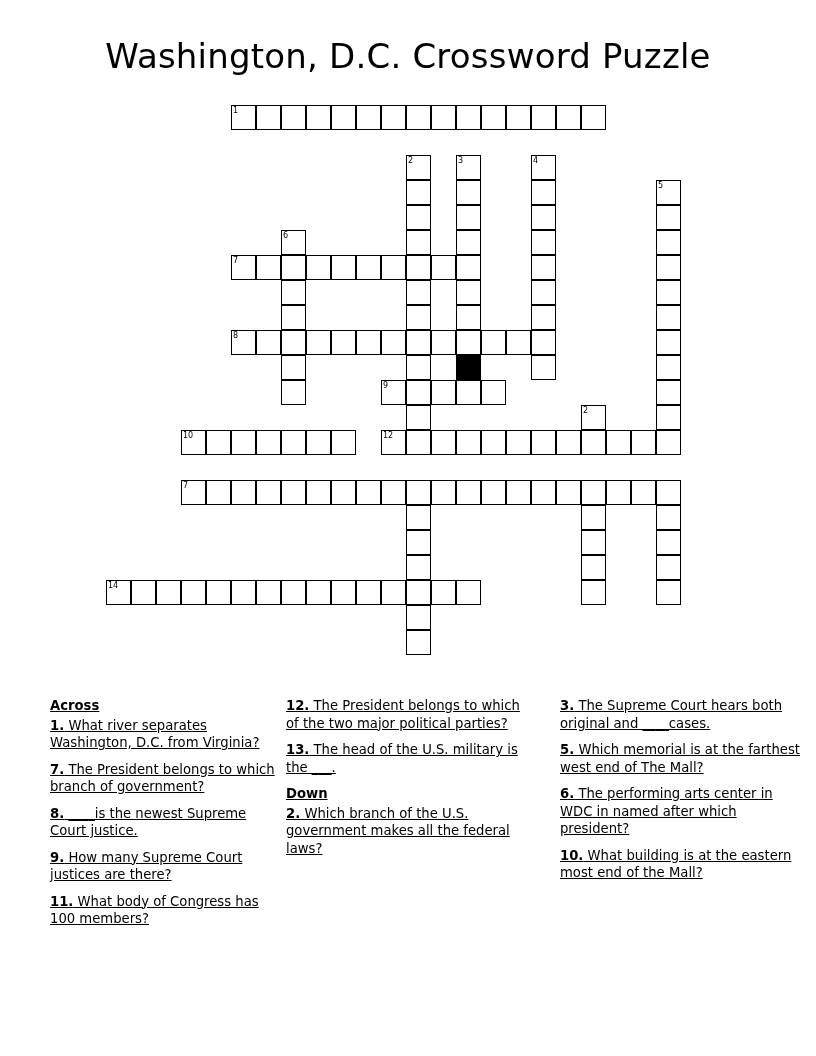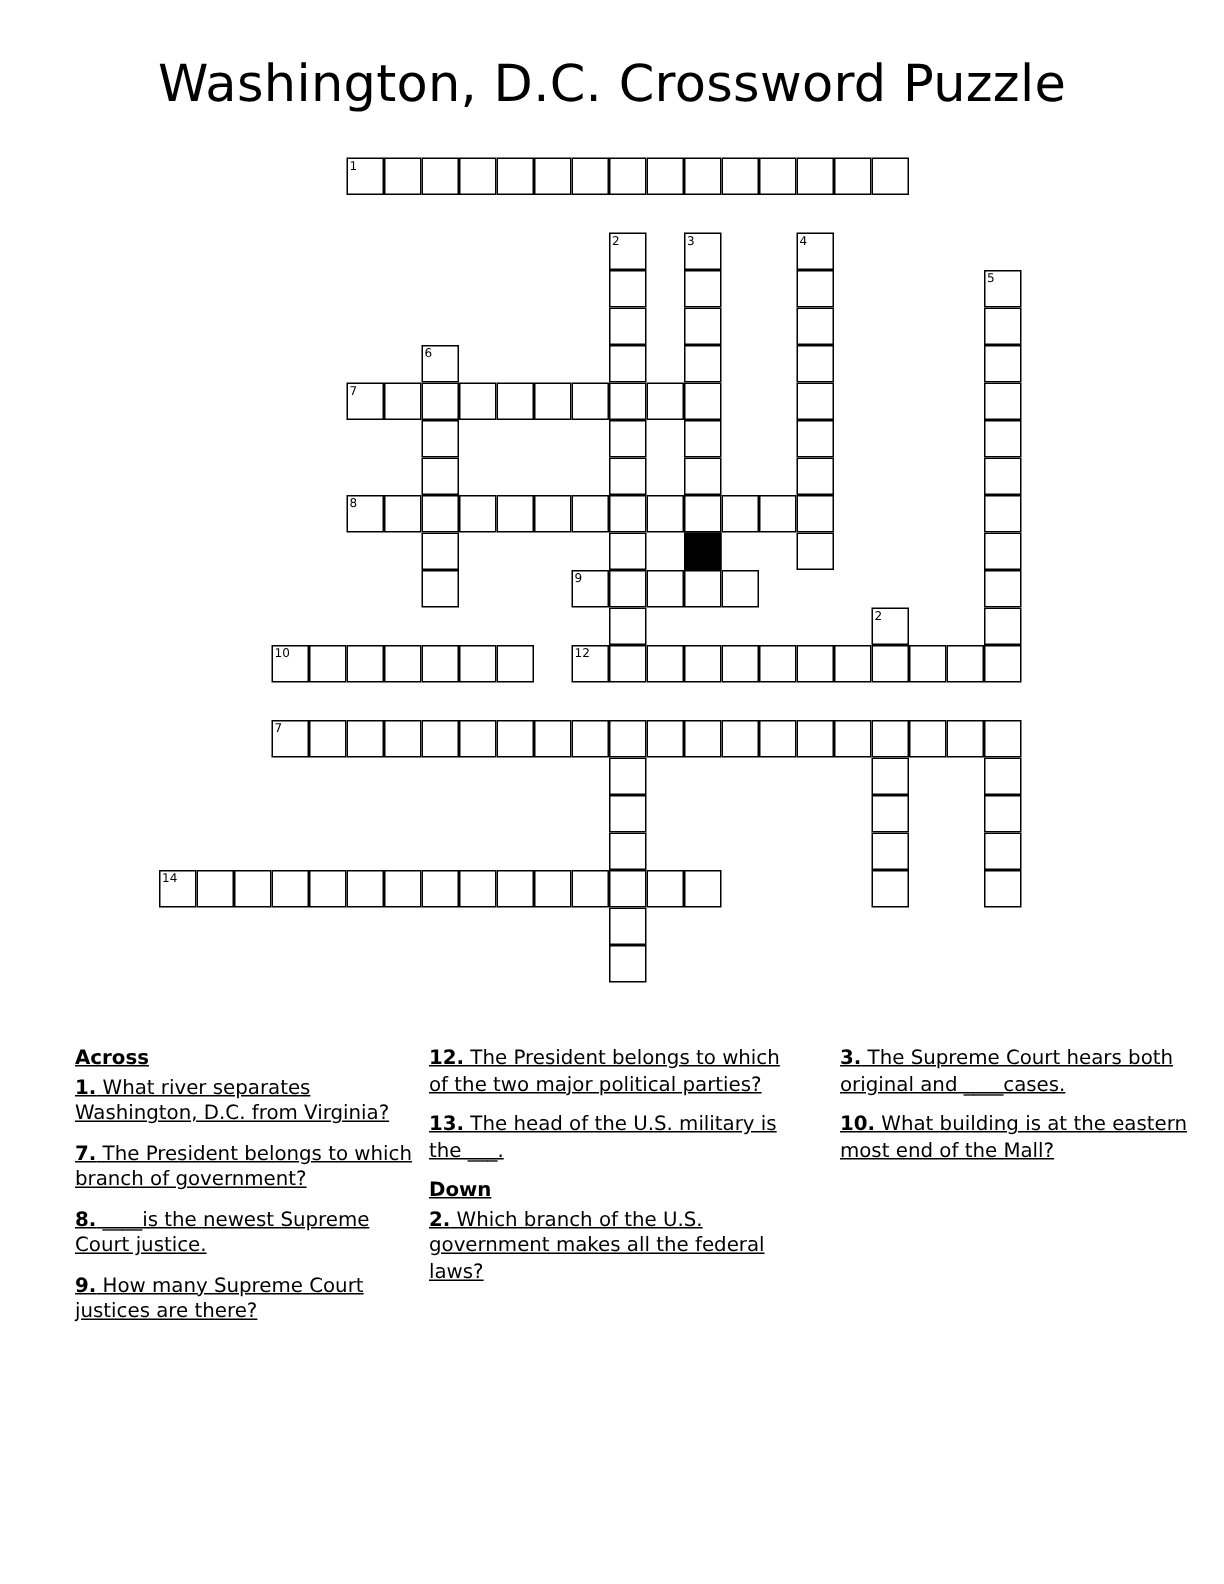--- a/index.html
+++ b/index.html
@@ -277,28 +277,31 @@
     </div>
 
   <div id="clues">
 
     <div class="col" id="col1">
       <div class="sec-head">Across</div>
       <div class="clue"><b>1.</b><span> What river separates Washington, D.C. from Virginia?</span></div>
       <div class="clue"><b>7.</b><span> The President belongs to which branch of government?</span></div>
       <div class="clue"><b>8.</b><span> ____is the newest Supreme Court justice.</span></div>
       <div class="clue"><b>9.</b><span> How many Supreme Court justices are there?</span></div>
+      <div class="clue"><b>11.</b><span> What body of Congress has 100 members?</span></div>
     </div>
 
     <div class="col" id="col2">
       <div class="clue"><b>12.</b><span> The President belongs to which of the two major political parties?</span></div>
       <div class="clue"><b>13.</b><span> The head of the U.S. military is the ___.</span></div>
       <div class="sec-head">Down</div>
       <div class="clue"><b>2.</b><span> Which branch of the U.S. government makes all the federal laws?</span></div>
     </div>
 
     <div class="col" id="col3">
       <div class="clue"><b>3.</b><span> The Supreme Court hears both original and ____cases.</span></div>
+      <div class="clue"><b>5.</b><span> Which memorial is at the farthest west end of The Mall?</span></div>
+      <div class="clue"><b>6.</b><span> The performing arts center in WDC in named after which president?</span></div>
       <div class="clue"><b>10.</b><span> What building is at the eastern most end of the Mall?</span></div>
     </div>
 
   </div>
 </div>
 
 </body></html>

